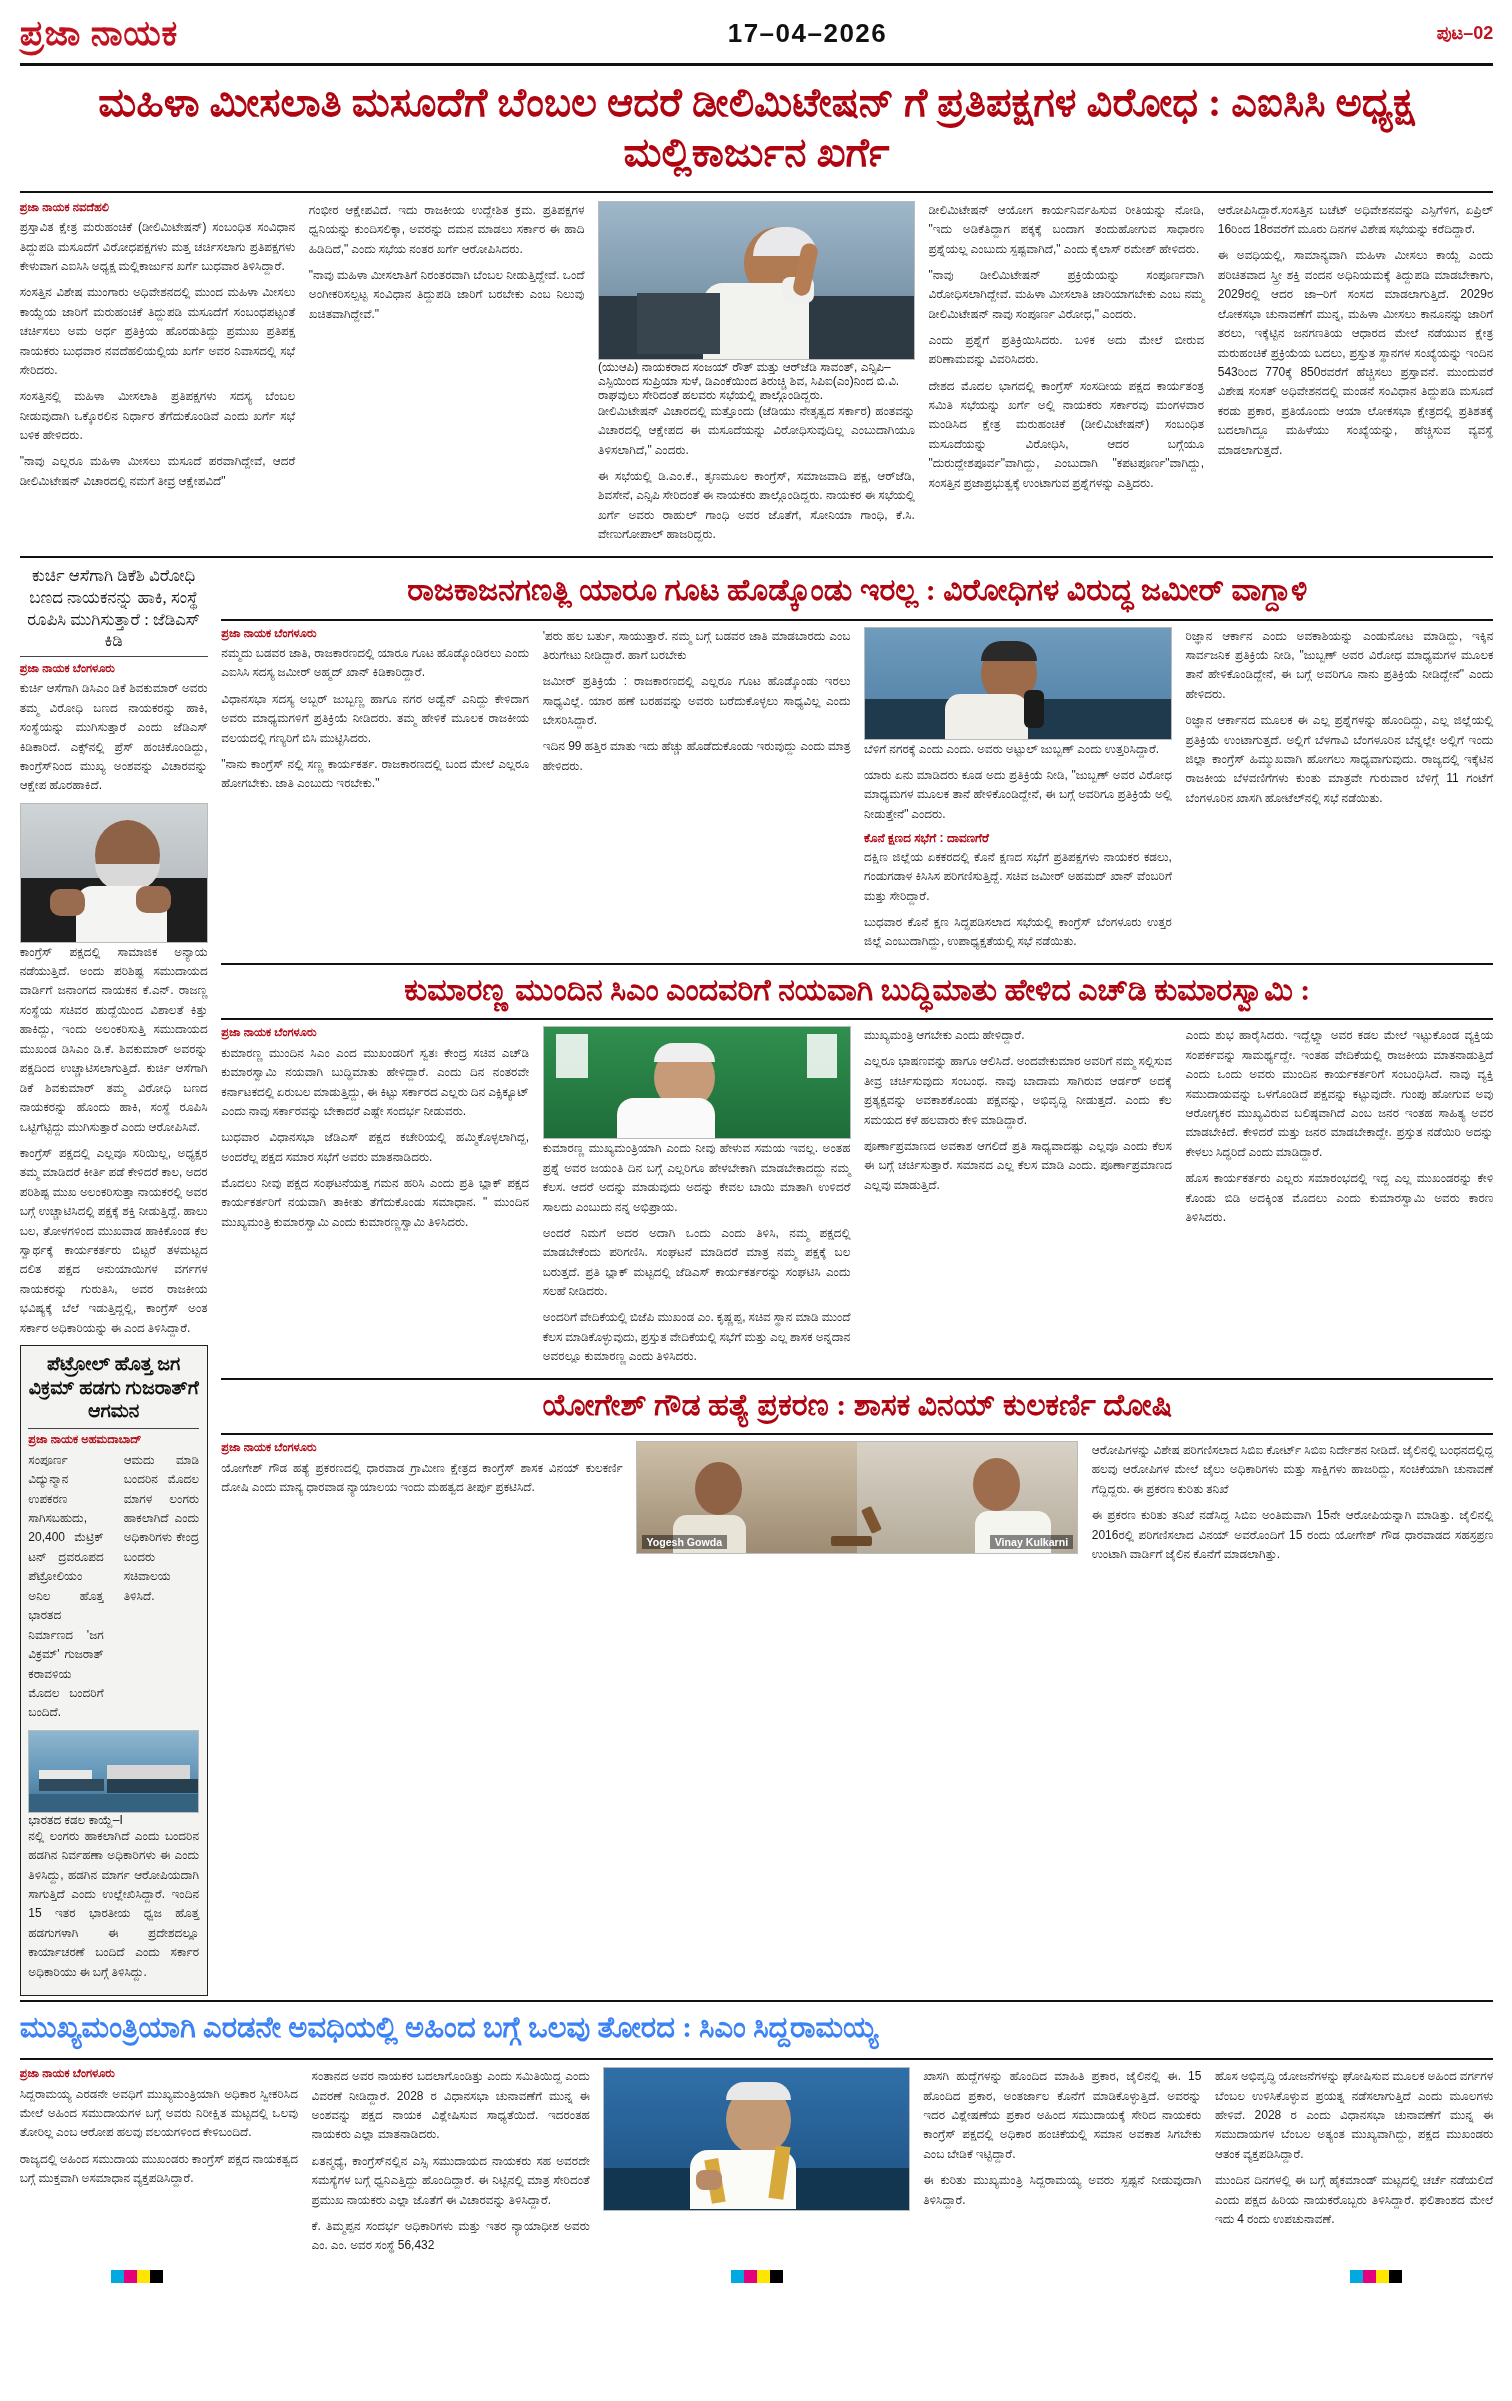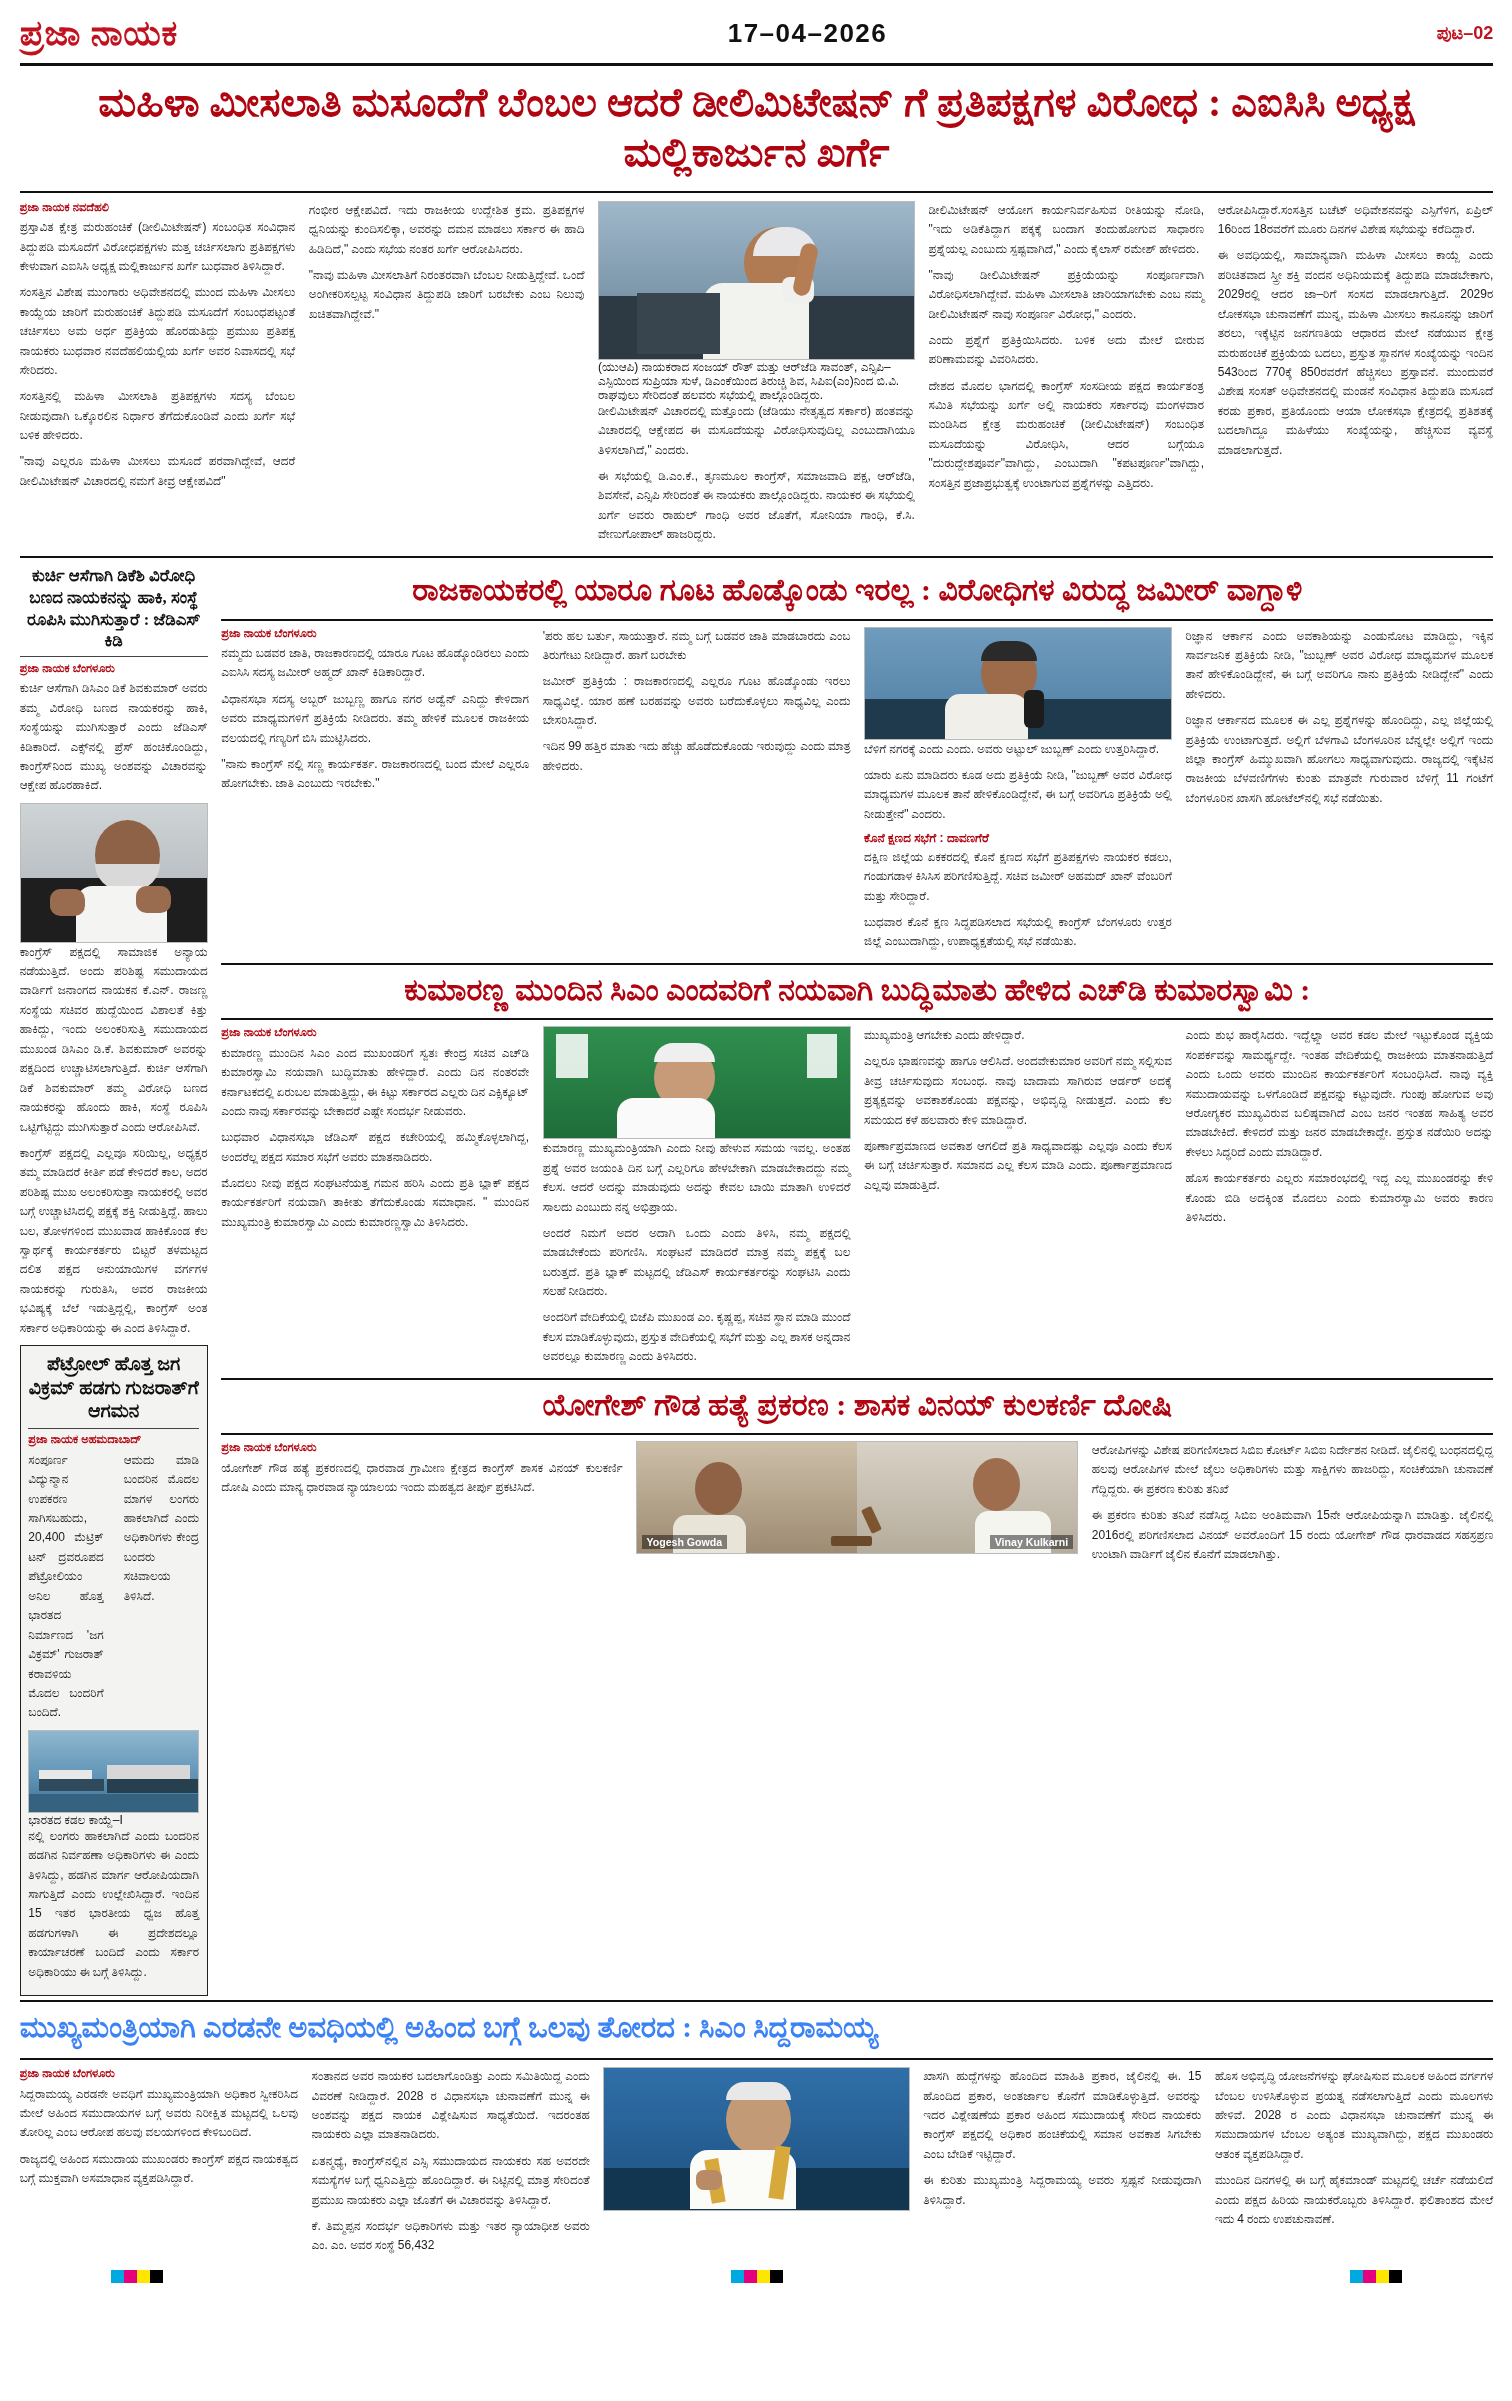--- a/index.html
+++ b/index.html
@@ -130,21 +130,21 @@
     font-weight:bold;
     text-align:center;
     line-height:1.25;
     font-family:"Liberation Serif", serif;
     color:#111;
     margin-bottom:4.5px;
   }
 
   .mini-head {
     font-size:16.6px;
-    font-weight:bold;
+    font-weight:normal;
     text-align:center;
     line-height:1.3;
     font-family:"Liberation Serif", serif;
     color:#111;
   }
 
   
   .regmarks {
     display:flex;
     justify-content:space-between;
@@ -254,21 +254,21 @@
             <div style="position:absolute;left:0;right:0;bottom:0;height:22%;background:#35627f;"></div>
           </div>
         </div>
         <div class="cap">ಭಾರತದ ಕಡಲ ಕಾಯ್ದೆ–I</div>
         <p class="body">ನಲ್ಲಿ ಲಂಗರು ಹಾಕಲಾಗಿದೆ ಎಂದು ಬಂದರಿನ ಹಡಗಿನ ನಿರ್ವಹಣಾ ಅಧಿಕಾರಿಗಳು ಈ ಎಂದು ತಿಳಿಸಿದ್ದು, ಹಡಗಿನ ಮಾರ್ಗ ಆರೋಪಿಯದಾಗಿ ಸಾಗುತ್ತಿದೆ ಎಂದು ಉಲ್ಲೇಖಿಸಿದ್ದಾರೆ. ಇಂದಿನ 15 ಇತರ ಭಾರತೀಯ ಧ್ವಜ ಹೊತ್ತ ಹಡಗುಗಳಾಗಿ ಈ ಪ್ರದೇಶದಲ್ಲೂ ಕಾರ್ಯಾಚರಣೆ ಬಂದಿದೆ ಎಂದು ಸರ್ಕಾರ ಅಧಿಕಾರಿಯು ಈ ಬಗ್ಗೆ ತಿಳಿಸಿದ್ದು.</p>
       </div>
     </div>
 
     <div class="col">
 
-      <div class="section-headline">ರಾಜಕಾಯಕರಲ್ಲಿ ಯಾರೂ ಗೂಟ ಹೊಡ್ಕೊಂಡು ಇರಲ್ಲ : ವಿರೋಧಿಗಳ ವಿರುದ್ಧ ಜಮೀರ್ ವಾಗ್ದಾಳಿ</div>
+      <div class="section-headline">ರಾಜಕಾಜನಗಣತ್ಲಿ ಯಾರೂ ಗೂಟ ಹೊಡ್ಕೊಂಡು ಇರಲ್ಲ : ವಿರೋಧಿಗಳ ವಿರುದ್ಧ ಜಮೀರ್ ವಾಗ್ದಾಳಿ</div>
       <div class="rule"></div>
       <div class="cols" style="margin-top:6px;">
         <div class="col">
           <div class="byline">ಪ್ರಜಾ ನಾಯಕ ಬೆಂಗಳೂರು</div>
           <p class="body">ನಮ್ಮದು ಬಡವರ ಜಾತಿ, ರಾಜಕಾರಣದಲ್ಲಿ ಯಾರೂ ಗೂಟ ಹೊಡ್ಕೊಂಡಿರಲು ಎಂದು ಎಐಸಿಸಿ ಸದಸ್ಯ ಜಮೀರ್ ಅಹ್ಮದ್ ಖಾನ್ ಕಿಡಿಕಾರಿದ್ದಾರೆ.</p>
           <p class="body">ವಿಧಾನಸಭಾ ಸದಸ್ಯ ಅಬ್ಬರ್ ಜುಬ್ಬಣ್ಣ ಹಾಗೂ ನಗರ ಅಡ್ವೆನ್ ಎನಿದ್ದು ಕೇಳಿದಾಗ ಅವರು ಮಾಧ್ಯಮಗಳಿಗೆ ಪ್ರತಿಕ್ರಿಯೆ ನೀಡಿದರು. ತಮ್ಮ ಹೇಳಿಕೆ ಮೂಲಕ ರಾಜಕೀಯ ವಲಯದಲ್ಲಿ ಗಣ್ಯರಿಗೆ ಬಿಸಿ ಮುಟ್ಟಿಸಿದರು.</p>
           <p class="body">"ನಾನು ಕಾಂಗ್ರೆಸ್ ನಲ್ಲಿ ಸಣ್ಣ ಕಾರ್ಯಕರ್ತ. ರಾಜಕಾರಣದಲ್ಲಿ ಬಂದ ಮೇಲೆ ಎಲ್ಲರೂ ಹೋಗಬೇಕು. ಜಾತಿ ಎಂಬುದು ಇರಬೇಕು."</p>
         </div>
         <div class="col">
           <p class="body">'ಪರು ಹಲ ಬರ್ತು, ಸಾಯುತ್ತಾರೆ. ನಮ್ಮ ಬಗ್ಗೆ ಬಡವರ ಜಾತಿ ಮಾಡಬಾರದು ಎಂಬ ತಿರುಗೇಟು ನೀಡಿದ್ದಾರೆ. ಹಾಗೆ ಬರಬೇಕು</p>

